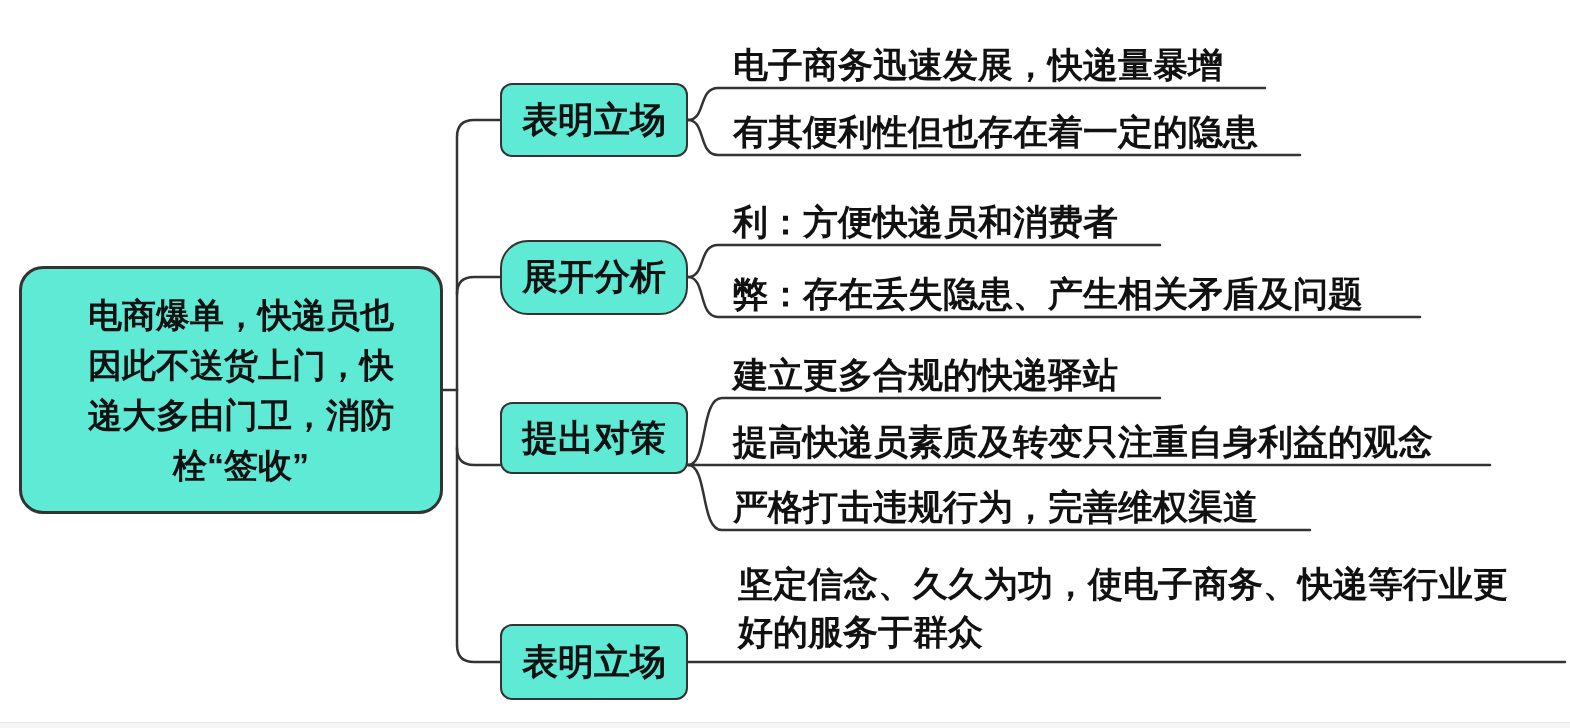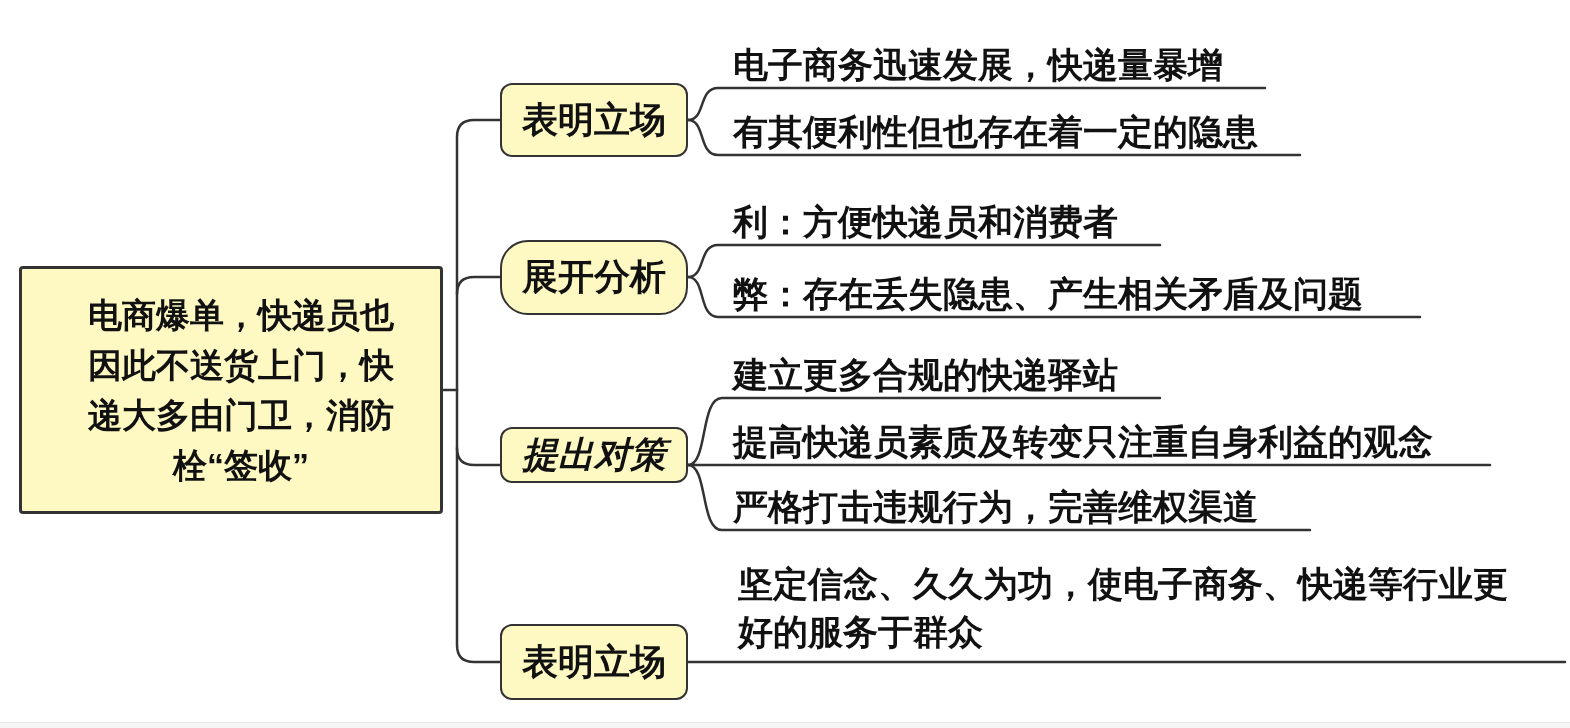--- a/index.html
+++ b/index.html
@@ -7,38 +7,38 @@
     width:1570px;height:728px;overflow:hidden;
     background:#ffffff;
     font-family:"Liberation Sans", sans-serif;
     color:#111111;
   }
   .canvas{position:relative;width:1570px;height:728px;}
   svg.connectors{position:absolute;left:0;top:0;width:1570px;height:728px;}
   svg.connectors path{stroke:#333333;stroke-width:2.5;fill:none;stroke-linecap:round;}
   .node{
     position:absolute;box-sizing:border-box;
-    border:2.5px solid #333333;background:#fef9c3;
+    border:2.5px solid #333333;background:#5eead4;
     display:flex;align-items:center;justify-content:center;
     color:#111111;
   }
   .root{
     left:19px;top:266px;width:424px;height:248px;
-    border-radius:4px;border-width:3px;
+    border-radius:24px;border-width:3px;
     flex-direction:column;
     font-size:34px;font-weight:600;line-height:50px;text-align:center;padding-left:20px;
   }
   .branch{
     left:500px;width:188px;
     border-radius:12px;
     font-size:36px;font-weight:600;white-space:nowrap;
   }
   .branch-1{top:83px;height:74px;}
   .branch-2{top:240px;height:75px;border-radius:28px;}
-  .branch-3{top:427px;height:56px;font-style:italic;}
+  .branch-3{top:402px;height:72px;}
   .branch-4{top:624px;height:76px;}
   .leaf{
     position:absolute;left:733px;
     font-size:35px;font-weight:600;line-height:40px;white-space:nowrap;
     color:#111111;
   }
   .leaf-multiline{line-height:48px;}
   .bottom-strip{
     position:absolute;left:0;bottom:0;width:1570px;height:5px;
     background:#f5f5f5;border-top:1px solid #e6e6e6;

